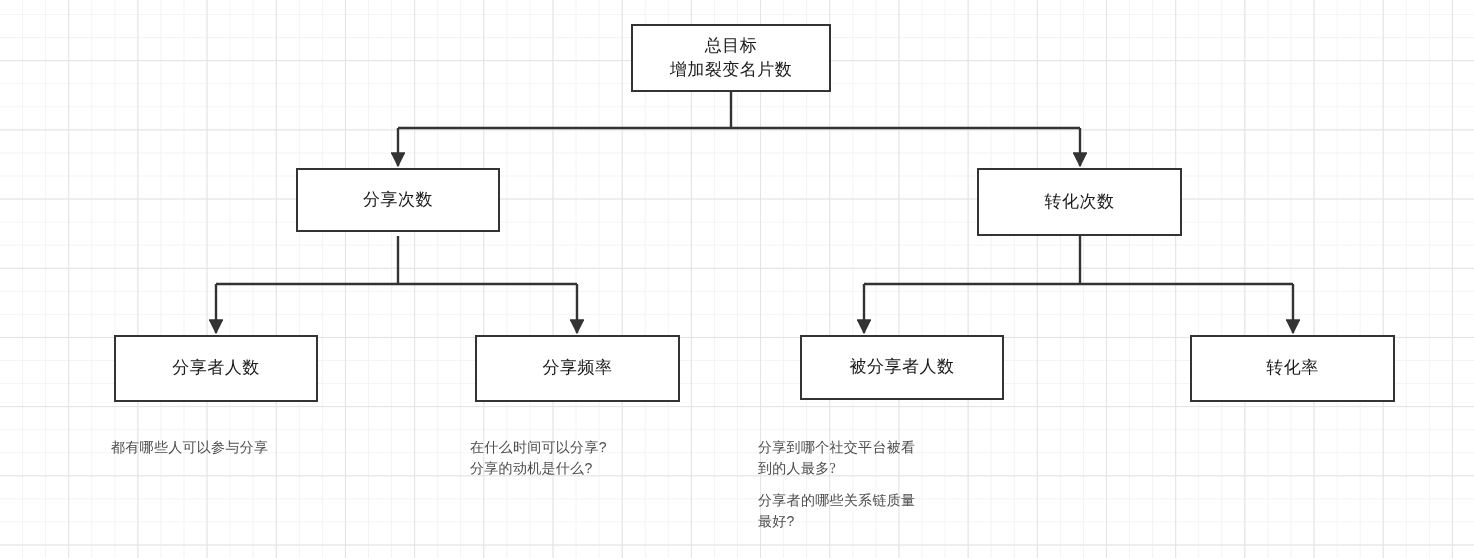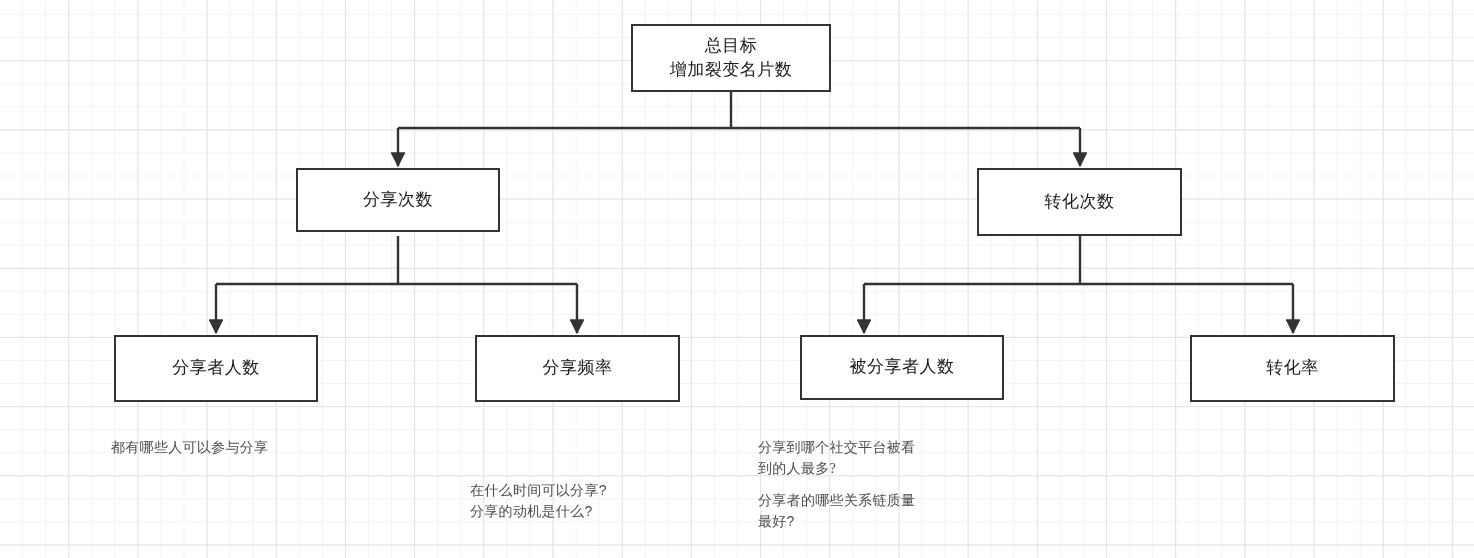--- a/index.html
+++ b/index.html
@@ -101,21 +101,21 @@
   <div class="node" style="left:114px; top:335px; width:204px; height:67px;">分享者人数</div>
 
   <div class="node" style="left:475px; top:335px; width:205px; height:67px;">分享频率</div>
 
   <div class="node" style="left:800px; top:335px; width:204px; height:65px;">被分享者人数</div>
 
   <div class="node" style="left:1190px; top:335px; width:205px; height:67px;">转化率</div>
 
   <div class="caption" style="left:111px; top:437px; width:260px;">都有哪些人可以参与分享</div>
 
-  <div class="caption" style="left:470px; top:437px; width:260px;margin-top:43px;">在什么时间可以分享?
+  <div class="caption" style="left:470px; top:437px; width:260px;">在什么时间可以分享?
 分享的动机是什么?</div>
 
   <div class="caption" style="left:758px; top:437px; width:250px;font-family:Liberation Serif, serif;">分享到哪个社交平台被看
 到的人最多?</div>
 
   <div class="caption" style="left:758px; top:490px; width:250px;">分享者的哪些关系链质量
 最好?</div>
 
 
 </div>

